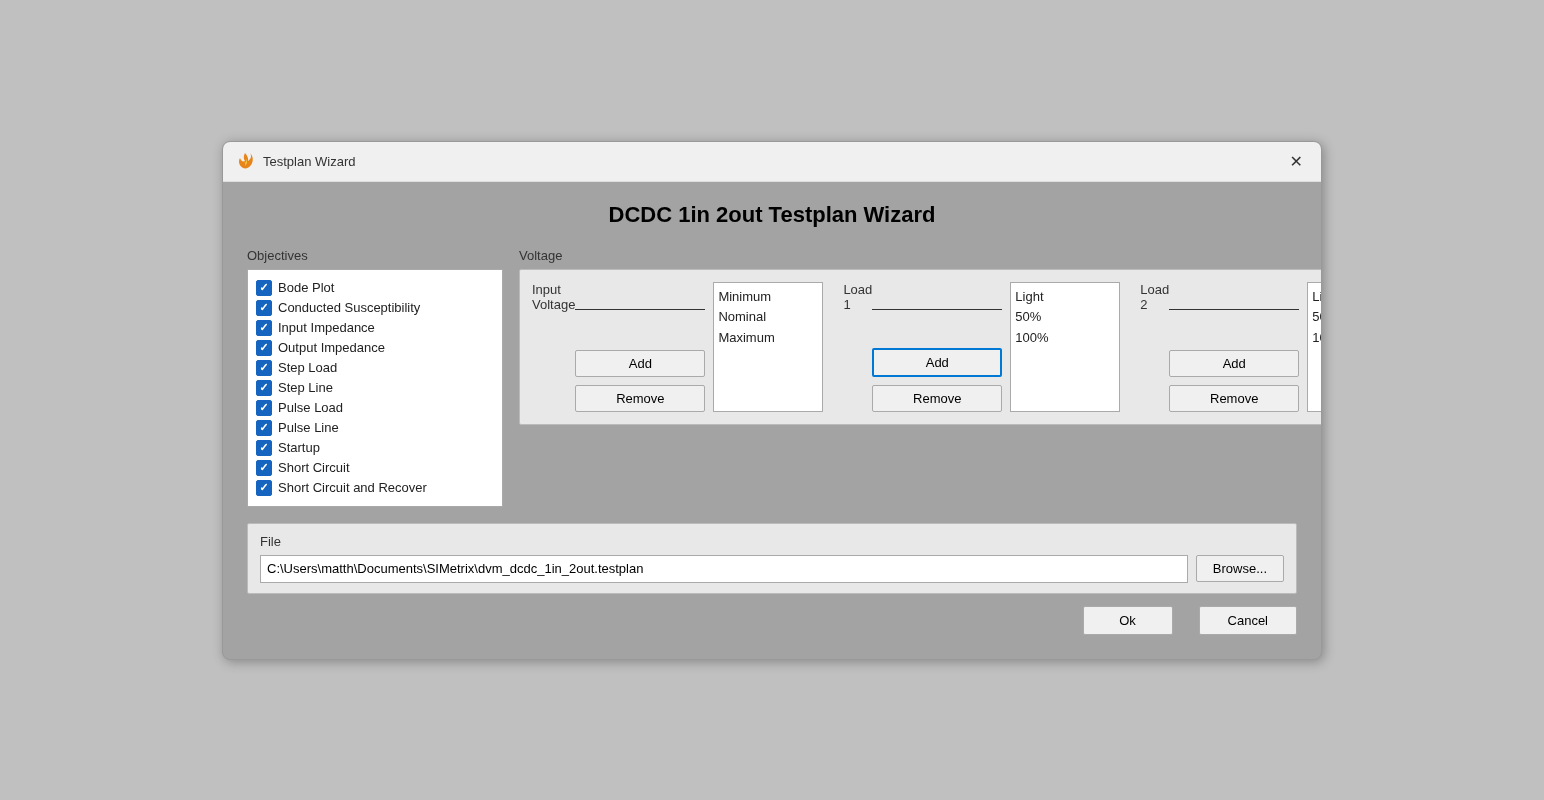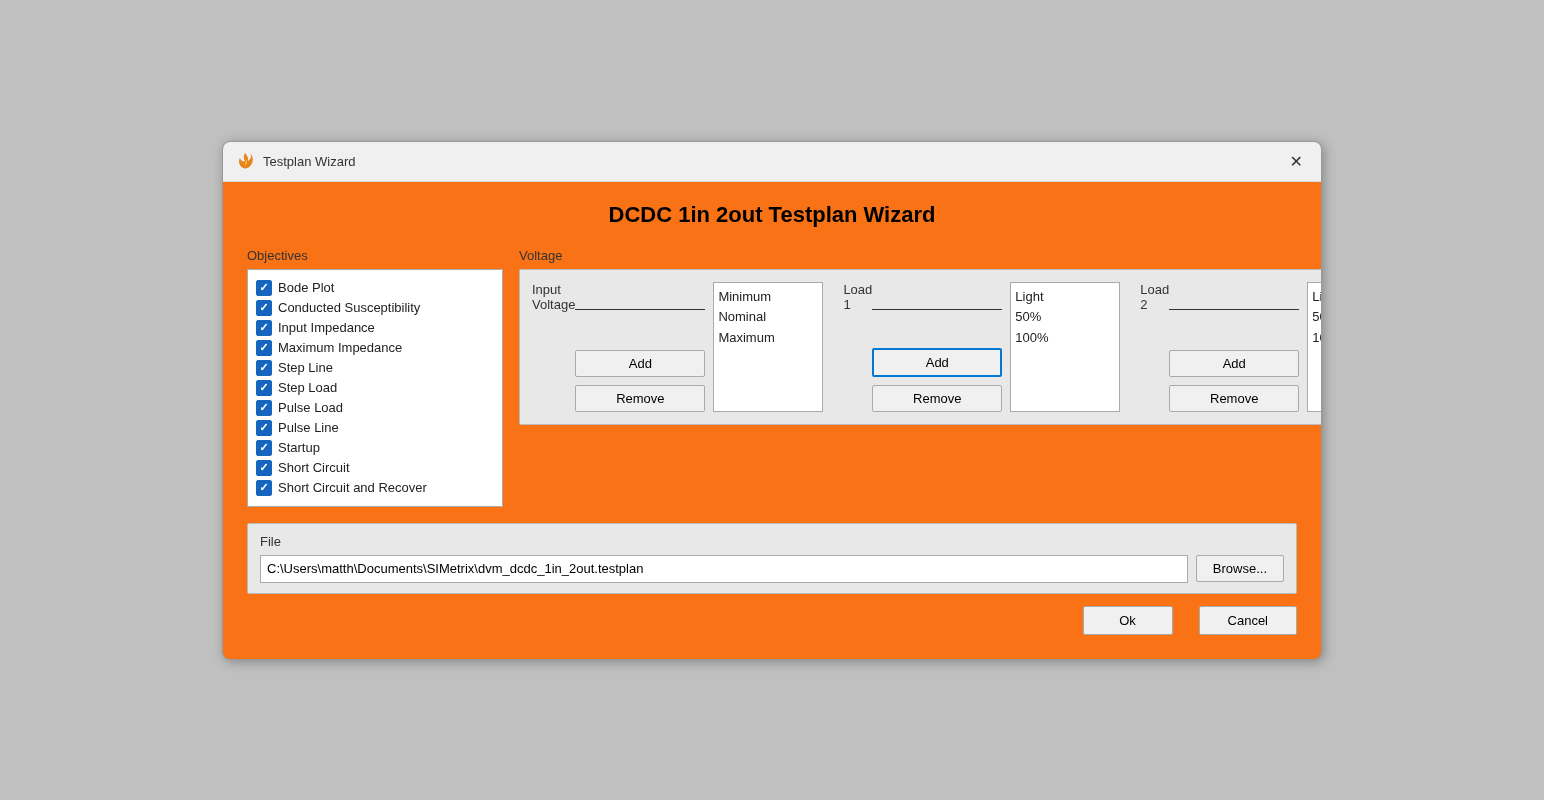--- a/index.html
+++ b/index.html
@@ -6,21 +6,21 @@
     body {
       font-family: 'Segoe UI', Arial, sans-serif;
       font-size: 14px;
       background: #c0c0c0;
       display: flex;
       align-items: center;
       justify-content: center;
       min-height: 100vh;
     }
     .window {
-      background: #f97316;
+      background: #a3a3a3;
       border: 1px solid #999;
       border-radius: 8px;
       width: 1100px;
       box-shadow: 2px 2px 12px rgba(0,0,0,0.3);
       overflow: hidden;
     }
     .title-bar {
       background: #f0f0f0;
       display: flex;
       align-items: center;
@@ -259,29 +259,29 @@
           <li>
               <span class="checkbox-checked"></span>
               <span>Conducted Susceptibility</span>
             </li>
           <li>
               <span class="checkbox-checked"></span>
               <span>Input Impedance</span>
             </li>
           <li>
               <span class="checkbox-checked"></span>
-              <span>Maximum Impedance</span>
+              <span>Output Impedance</span>
+            </li>
+          <li>
+              <span class="checkbox-checked"></span>
+              <span>Step Load</span>
             </li>
           <li>
               <span class="checkbox-checked"></span>
               <span>Step Line</span>
-            </li>
-          <li>
-              <span class="checkbox-checked"></span>
-              <span>Step Load</span>
             </li>
           <li>
               <span class="checkbox-checked"></span>
               <span>Pulse Load</span>
             </li>
           <li>
               <span class="checkbox-checked"></span>
               <span>Pulse Line</span>
             </li>
           <li>

